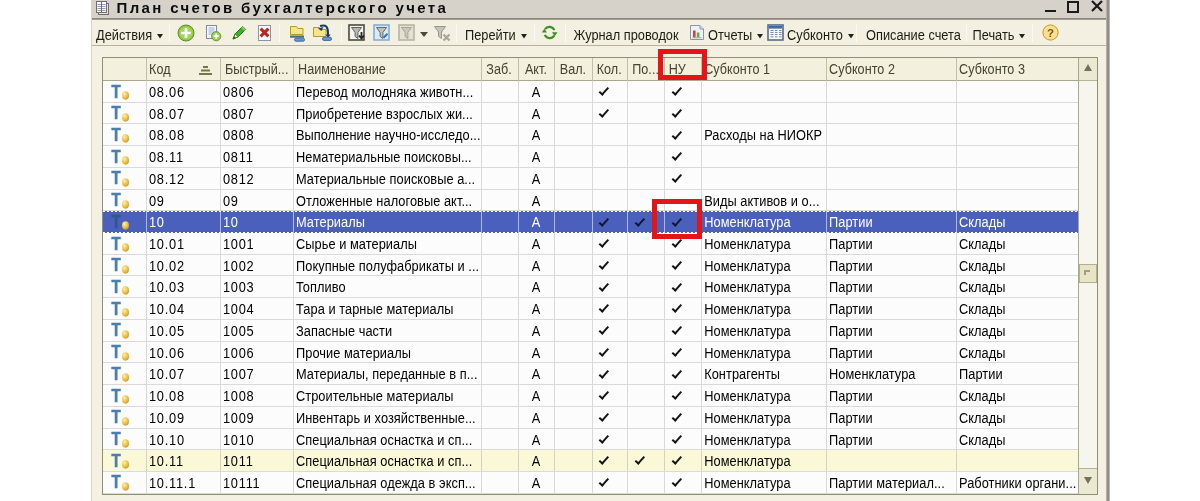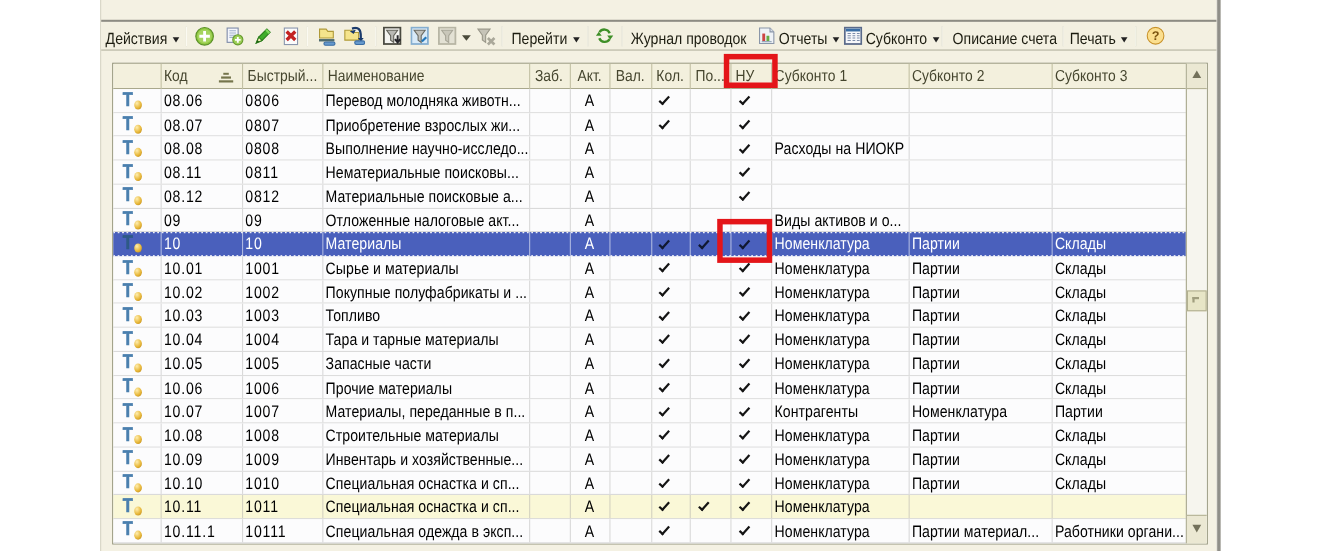--- a/index.html
+++ b/index.html
@@ -23,20 +23,34 @@
 .gv{position:absolute;top:0;width:1px;height:100%;}
 .ck{position:absolute;top:7.2px;width:9.5px;height:5.2px;border-left:2.6px solid #141414;border-bottom:2.6px solid #141414;transform:rotate(-48deg);}
 .selck{border-color:#101830;}
 .ticon{position:absolute;left:9px;top:2.5px;width:20px;height:17px;}
 .redbox{position:absolute;border:5px solid #e41519;background:transparent;z-index:30;}
 .sb{position:absolute;top:0;right:0;width:18.7px;height:100%;border-left:1px solid #a9a88c;background:#f6f5ee;}
 .sbbtn{position:absolute;left:0;width:100%;background:#ebe8d3;}
 #page-rightedge{position:absolute;left:1105.5px;top:0;width:4.5px;height:501px;background:linear-gradient(90deg,#cbc9c0,#8f8e88 30%,#908f89 72%,#d6d5d0);}
 </style></head><body>
 <div id="win">
+<div id="tbar">
+<svg class="abs" style="left:3px;top:1px" width="16" height="15" viewBox="0 0 16 15">
+        <rect x="3.5" y="2.5" width="10" height="11" fill="#e8e6e3" stroke="#6f6d68"></rect>
+        <rect x="1.5" y="0.5" width="10" height="11" fill="#fbfbfa" stroke="#6f6d68"></rect>
+        <path d="M2.5 3.5h8M2.5 5.5h8M2.5 7.5h8M2.5 9.5h8" stroke="#9a98c0" stroke-width="1"></path>
+        <path d="M6.5 1v10" stroke="#6f6d68"></path>
+      </svg>
+<div class="ttl">План счетов бухгалтерского учета</div>
+<div class="abs" style="left:953.0px;top:9.5px;width:10.5px;height:2.6px;background:#1a1a1a"></div>
+<div class="abs" style="left:974.5px;top:1px;width:12px;height:11.5px;border:2px solid #1a1a1a"></div>
+<svg class="abs" style="left:998.5px;top:0px" width="12" height="12" viewBox="0 0 12 12">
+        <path d="M1 1 L11 11 M11 1 L1 11" stroke="#1a1a1a" stroke-width="2.2"></path>
+      </svg>
+</div>
 <div id="tsep"></div>
 <div id="tools">
 <div class="ti" style="left:4.0px">Действия<span class="dar"></span></div>
 <div class="tsep" style="left:76.5px"></div>
 <svg class="tico" style="left:85.0px" width="18" height="18" viewBox="0 0 18 18">
         <circle cx="9" cy="9" r="8" fill="#8dc63f" stroke="#5a8f28"></circle>
         <circle cx="9" cy="9" r="6.5" fill="#a5d45e"></circle>
         <path d="M9 4.2V13.8M4.2 9H13.8" stroke="#fff" stroke-width="2.6"></path>
       </svg>
 <svg class="tico" style="left:112.0px" width="18" height="18" viewBox="0 0 18 18">

